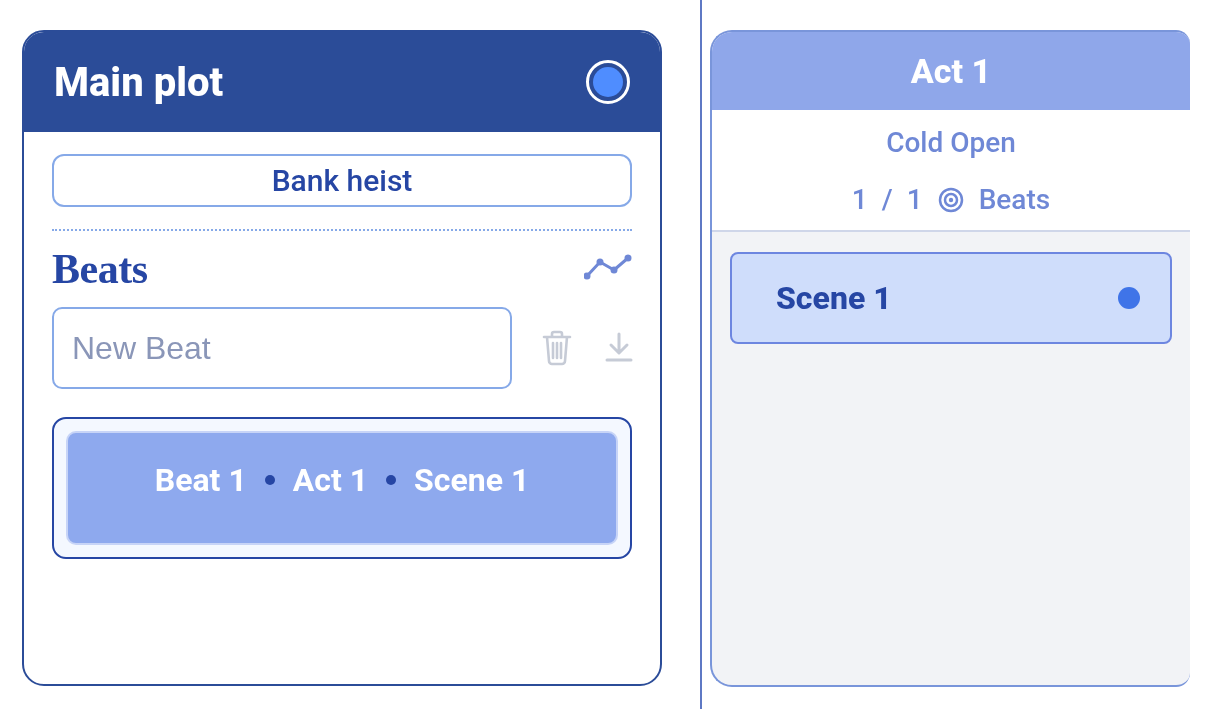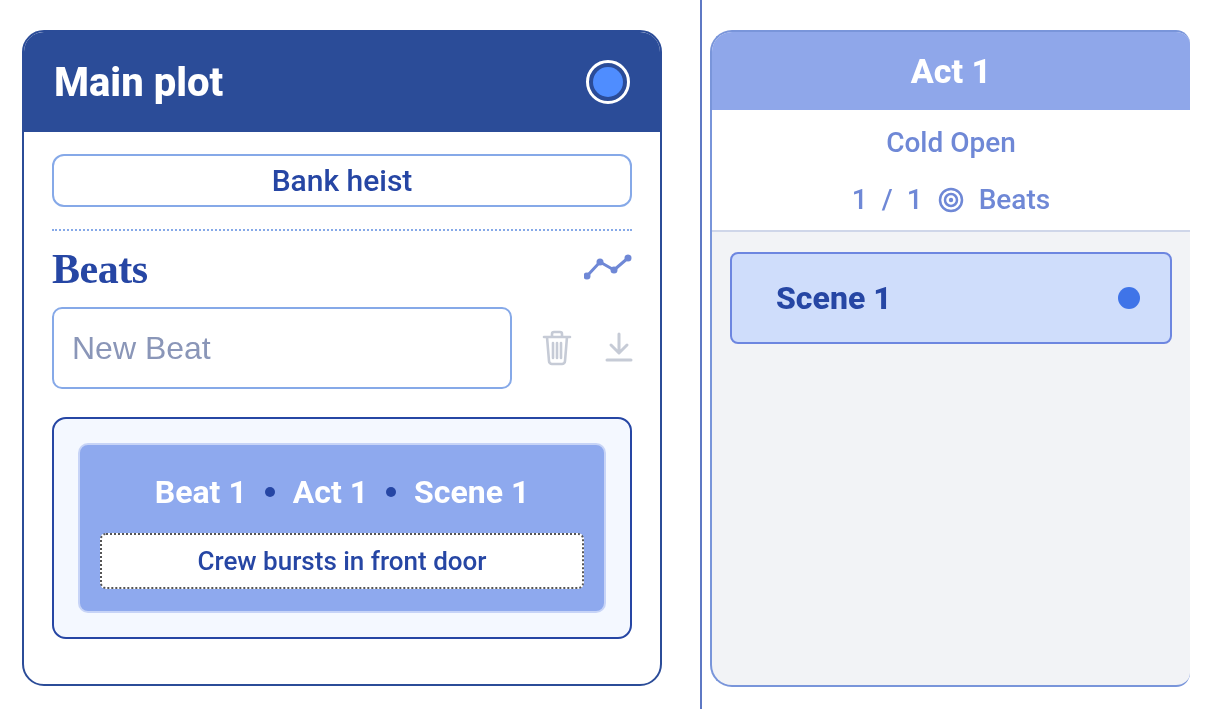--- a/index.html
+++ b/index.html
@@ -121,21 +121,21 @@
   }
   .icon-btn {
     display: flex; align-items: center; justify-content: center;
     cursor: pointer;
   }
   .icon-btn svg { display: block; }
 
   .beat-card {
     border: 2px solid #2646a4;
     border-radius: 14px;
-    padding: 24px;
+    padding: 12px;
     background: #f4f8ff;
   }
   .beat-card-inner {
     background: #8ea9ee;
     border: 2px solid rgba(255,255,255,0.5);
     border-radius: 10px;
     padding: 28px 20px 22px 20px;
   }
   .beat-breadcrumb {
     display: flex;
@@ -291,21 +291,20 @@
 
     <div class="beat-card">
       <div class="beat-card-inner">
         <div class="beat-breadcrumb">
           <span>Beat 1</span>
           <span class="bc-dot"></span>
           <span>Act 1</span>
           <span class="bc-dot"></span>
           <span>Scene 1</span>
         </div>
-        <div class="beat-desc">Crew bursts in front door</div>
       </div>
     </div>
 
   </div>
 </div>
 
 <div class="vdiv"></div>
 
 <div class="scene-card">
   <div class="scene-header">

